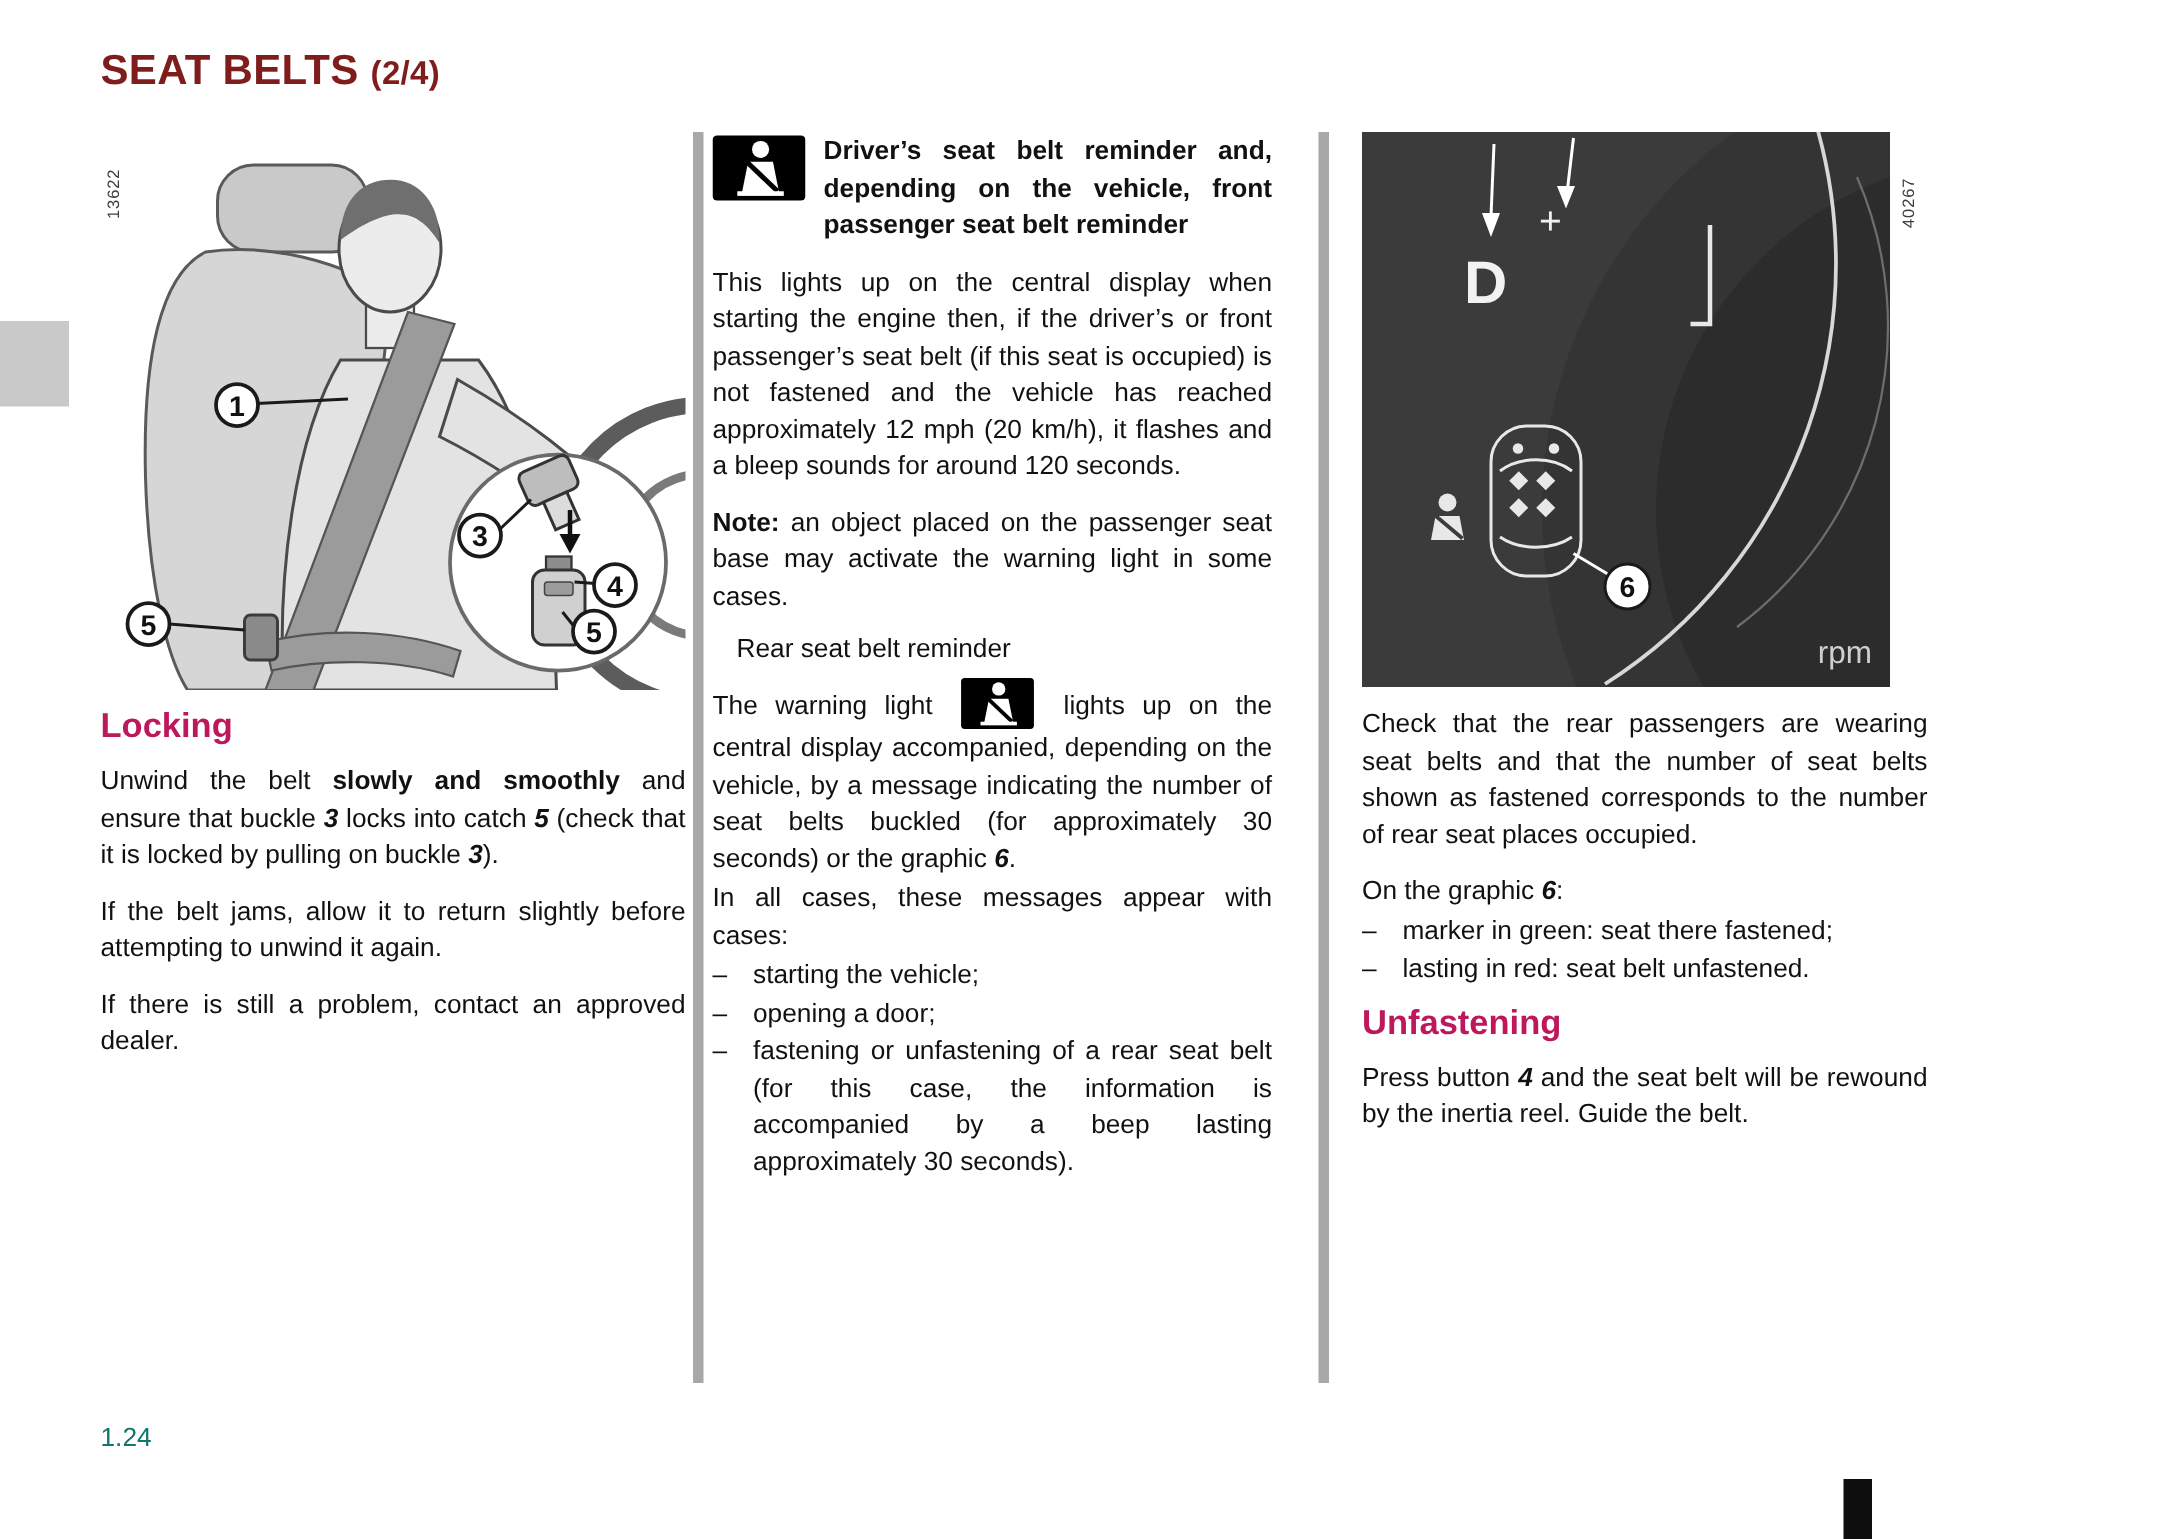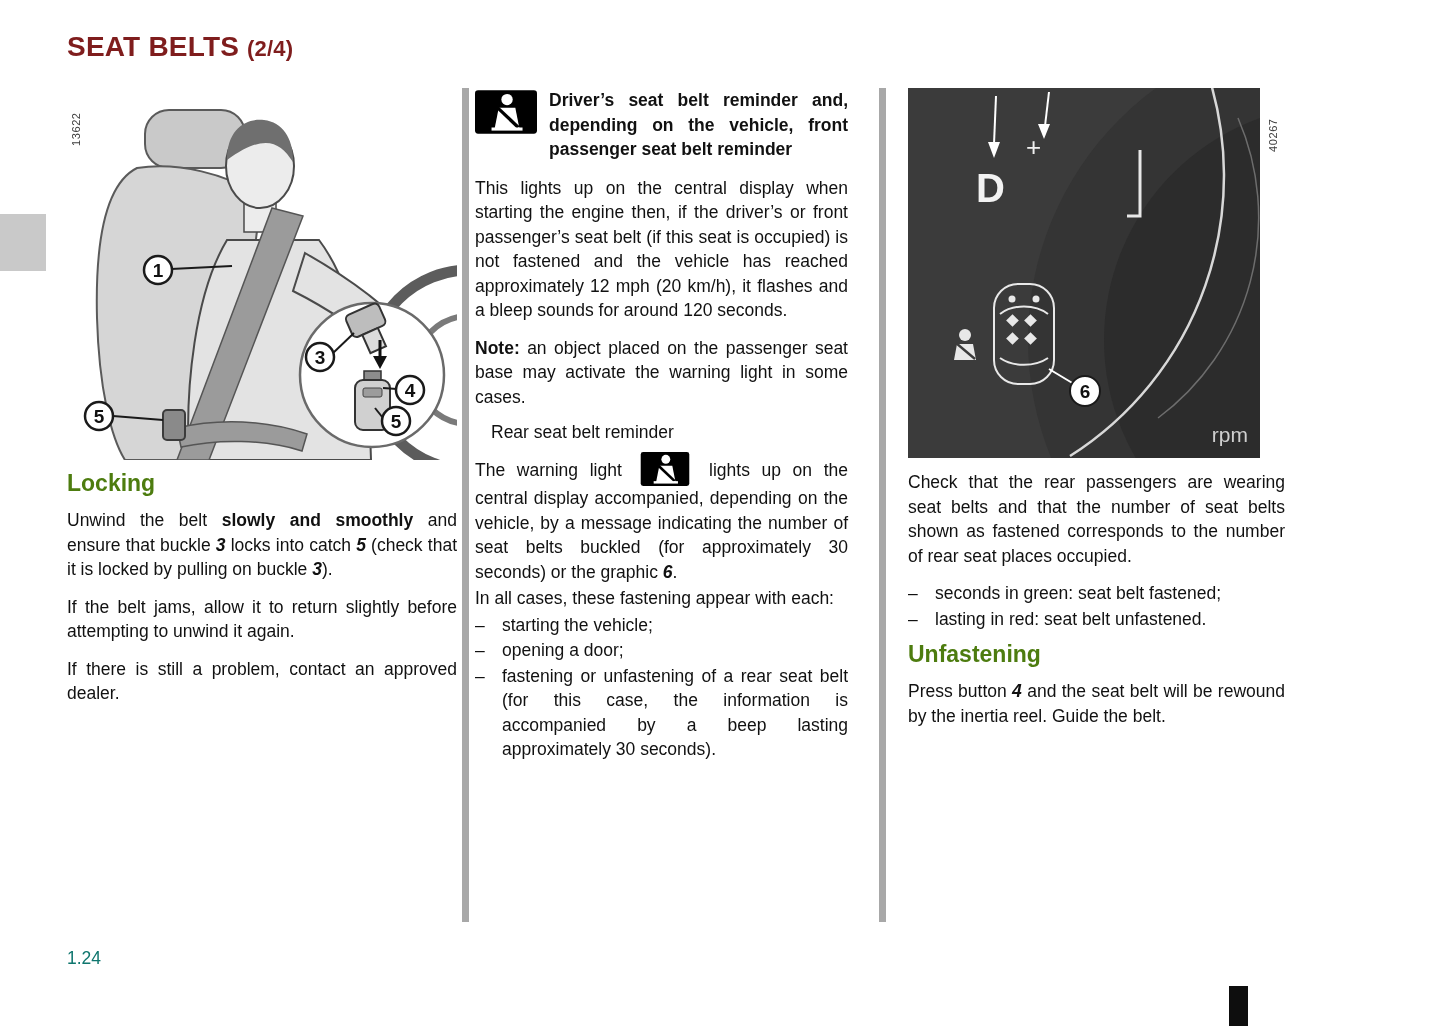--- a/index.html
+++ b/index.html
@@ -14,21 +14,21 @@
   .c1{left:67px;width:390px}
   .c2{left:475px;width:373px}
   .c3{left:908px;width:377px}
   .figure{position:relative}
   .fig1{width:390px;height:372px;margin-bottom:6px}
   .fig2{width:377px;height:370px;margin-bottom:12px}
   .img-code{position:absolute;font-size:11px;color:#3d3d3d;letter-spacing:.6px;
             transform:rotate(-90deg);transform-origin:left top;white-space:nowrap}
   .code1{left:3px;top:58px}
   .code2{left:359px;top:64px}
-  h2{font-size:23px;font-weight:700;margin:10px 0 11px;color:#4d7c0f}
+  h2{font-size:23px;font-weight:700;margin:10px 0 11px;color:#be185d}
   h2.unf{}
   p{font-size:17.5px;line-height:24.5px;text-align:justify;margin:0 0 13px}
   p.tight{margin-bottom:2px}
   .subhead{font-size:17.5px;font-weight:400;margin:6px 16px 9px}
   .lead-heading{font-size:17.5px;font-weight:700;line-height:24.5px;text-align:justify;margin:0 0 14px}
   .belt-icon-lg{float:left;width:62px;height:44px;margin:2px 12px 4px 0}
   .belt-icon-inline{display:inline-block;width:50px;height:34px;vertical-align:-10px;margin:0 7px}
   .li{display:flex;font-size:17.5px;line-height:24.5px;margin-bottom:1px}
   .li .dash{width:27px;flex:0 0 27px}
   .li .li-text{flex:1;text-align:justify}
@@ -145,21 +145,21 @@
       <svg class="belt-icon-inline" viewBox="0 0 60 42">
         <rect width="60" height="42" rx="3" fill="#000"></rect>
         <circle cx="31" cy="9" r="5.5" fill="#fff"></circle>
         <path d="M23,17 L39,17 L43,37 L19,37 Z" fill="#fff"></path>
         <line x1="21" y1="16" x2="42" y2="36" stroke="#000" stroke-width="3.2"></line>
         <rect x="16" y="36" width="30" height="3" fill="#fff"></rect>
       </svg>
       <span><span> lights up on the central display accompanied, depending on the vehicle, by a message indicating the number of seat belts buckled (for approximately 30 seconds) or the graphic </span><span style="font-weight: 700; font-style: italic;">6</span><span>.</span></span>
     </p>
 
-    <p class="tight">In all cases, these fastening appear with each:</p>
+    <p class="tight">In all cases, these messages appear with cases:</p>
 
     <div class="li">
       <span class="dash">–</span>
       <span class="li-text">starting the vehicle;</span>
     </div>
     <div class="li">
       <span class="dash">–</span>
       <span class="li-text">opening a door;</span>
     </div>
     <div class="li">
@@ -211,24 +211,25 @@
         <g>
           <circle cx="177" cy="303" r="15" fill="#fff" stroke="#1a1a1a" stroke-width="2"></circle>
           <text x="177" y="310" text-anchor="middle" class="callout-num">6</text>
         </g>
         <text x="340" y="354" text-anchor="end" font-size="21" fill="#cfcfcf">rpm</text>
       </svg>
       <span class="img-code code2">40267</span>
     </div>
 
     <p>Check that the rear passengers are wearing seat belts and that the number of seat belts shown as fastened corresponds to the number of rear seat places occupied.</p>
-
-    <div class="li">
-      <span class="dash">–</span>
-      <span class="li-text">seconds in green: seat belt fastened;</span>
+    <p class="tight"><span>On the graphic </span><span style="font-weight: 700; font-style: italic;">6</span><span>:</span></p>
+
+    <div class="li">
+      <span class="dash">–</span>
+      <span class="li-text">marker in green: seat there fastened;</span>
     </div>
     <div class="li">
       <span class="dash">–</span>
       <span class="li-text">lasting in red: seat belt unfastened.</span>
     </div>
 
     <h2 class="unf">Unfastening</h2>
     <p><span>Press button </span><span style="font-weight: 700; font-style: italic;">4</span><span> and the seat belt will be rewound by the inertia reel. Guide the belt.</span></p>
   </div>
 

